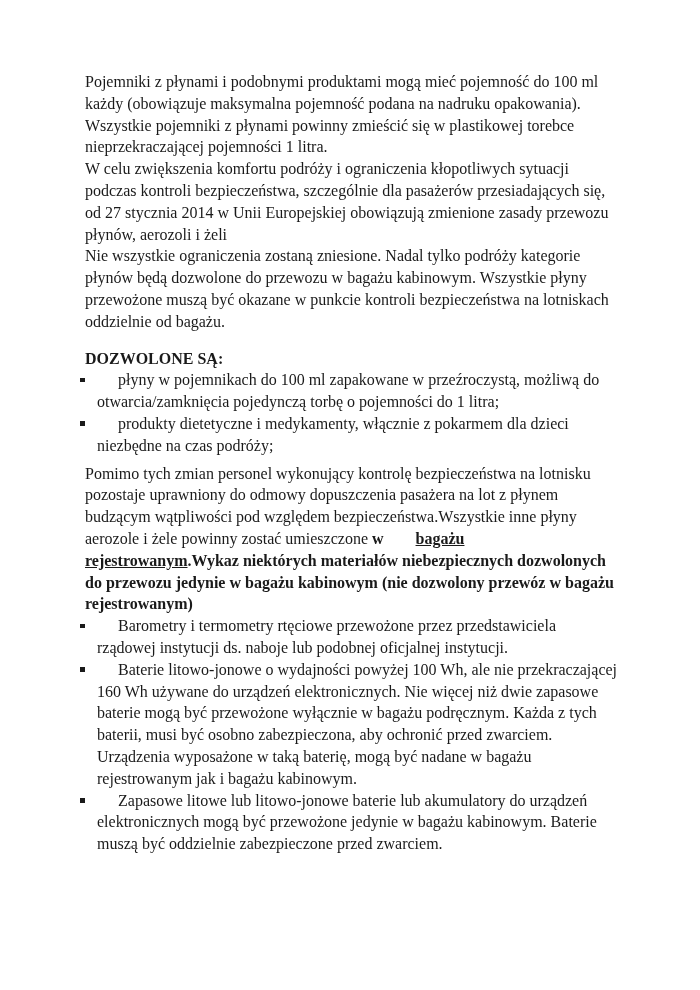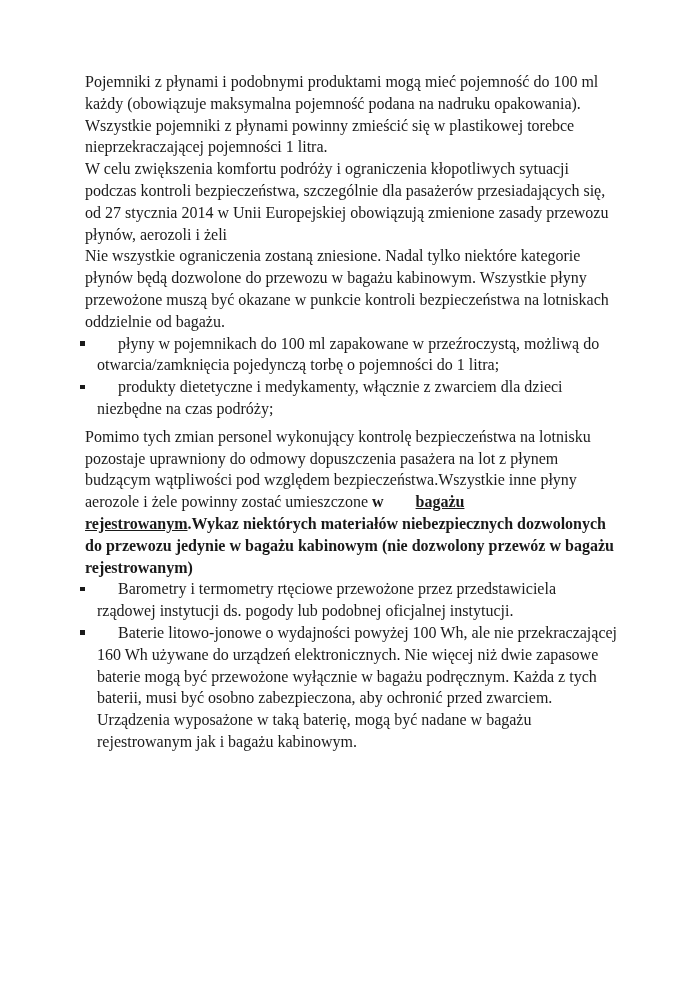--- a/index.html
+++ b/index.html
@@ -59,35 +59,37 @@
   .run-bold-underline { font-weight: bold; text-decoration: underline; padding-left: 28px; }
 </style>
 </head>
 <body>
 
 <div class="page" style="background: rgb(255, 255, 255); color: rgb(26, 26, 26);">
   <div class="content">
 
     <p class="para">Pojemniki z płynami i podobnymi produktami mogą mieć pojemność do 100 ml każdy (obowiązuje maksymalna pojemność podana na nadruku opakowania). Wszystkie pojemniki z płynami powinny zmieścić się w plastikowej torebce nieprzekraczającej pojemności 1 litra.</p>
     <p class="para">W celu zwiększenia komfortu podróży i ograniczenia kłopotliwych sytuacji podczas kontroli bezpieczeństwa, szczególnie dla pasażerów przesiadających się, od 27 stycznia 2014 w Unii Europejskiej obowiązują zmienione zasady przewozu płynów, aerozoli i żeli</p>
-    <p class="para">Nie wszystkie ograniczenia zostaną zniesione. Nadal tylko niektóre kategorie płynów będą dozwolone do przewozu w bagażu kabinowym. Wszystkie płyny przewożone muszą być okazane w punkcie kontroli bezpieczeństwa na lotniskach oddzielnie od bagażu.</p>
+    <p class="para">Nie wszystkie ograniczenia zostaną zniesione. Nadal tylko podróży kategorie płynów będą dozwolone do przewozu w bagażu kabinowym. Wszystkie płyny przewożone muszą być okazane w punkcie kontroli bezpieczeństwa na lotniskach oddzielnie od bagażu.</p>
 
+    <p class="section-heading">DOZWOLONE SĄ:</p>
 
     <ul class="bullet-list">
 
         <li><span>płyny w pojemnikach do 100 ml zapakowane w przeźroczystą, możliwą do otwarcia/zamknięcia pojedynczą torbę o pojemności do 1 litra;</span></li>
 
-        <li><span>produkty dietetyczne i medykamenty, włącznie z zwarciem dla dzieci niezbędne na czas podróży;</span></li>
+        <li><span>produkty dietetyczne i medykamenty, włącznie z pokarmem dla dzieci niezbędne na czas podróży;</span></li>
       </ul>
 
     <p class="notice-para"><span class="run-regular">Pomimo tych zmian personel wykonujący kontrolę bezpieczeństwa na lotnisku pozostaje uprawniony do odmowy dopuszczenia pasażera na lot z płynem budzącym wątpliwości pod względem bezpieczeństwa.Wszystkie inne płyny aerozole i żele powinny zostać umieszczone </span><span class="run-bold">w </span><span class="run-bold-underline">bagażu rejestrowanym</span><span class="run-bold">.Wykaz niektórych materiałów niebezpiecznych dozwolonych do przewozu jedynie w bagażu kabinowym (nie dozwolony przewóz w bagażu rejestrowanym)</span></p>
 
     <ul class="bullet-list">
 
-        <li><span>Barometry i termometry rtęciowe przewożone przez przedstawiciela rządowej instytucji ds. pogody lub podobnej oficjalnej instytucji.</span></li>
+        <li><span>Barometry i termometry rtęciowe przewożone przez przedstawiciela rządowej instytucji ds. naboje lub podobnej oficjalnej instytucji.</span></li>
 
         <li><span>Baterie litowo-jonowe o wydajności powyżej 100 Wh, ale nie przekraczającej 160 Wh używane do urządzeń elektronicznych. Nie więcej niż dwie zapasowe baterie mogą być przewożone wyłącznie w bagażu podręcznym. Każda z tych baterii, musi być osobno zabezpieczona, aby ochronić przed zwarciem. Urządzenia wyposażone w taką baterię, mogą być nadane w bagażu rejestrowanym jak i bagażu kabinowym.</span></li>
 
+        <li><span>Zapasowe litowe lub litowo-jonowe baterie lub akumulatory do urządzeń elektronicznych mogą być przewożone jedynie w bagażu kabinowym. Baterie muszą być oddzielnie zabezpieczone przed zwarciem.</span></li>
 
       </ul>
 
   </div>
 </div>
 
 </body></html>

